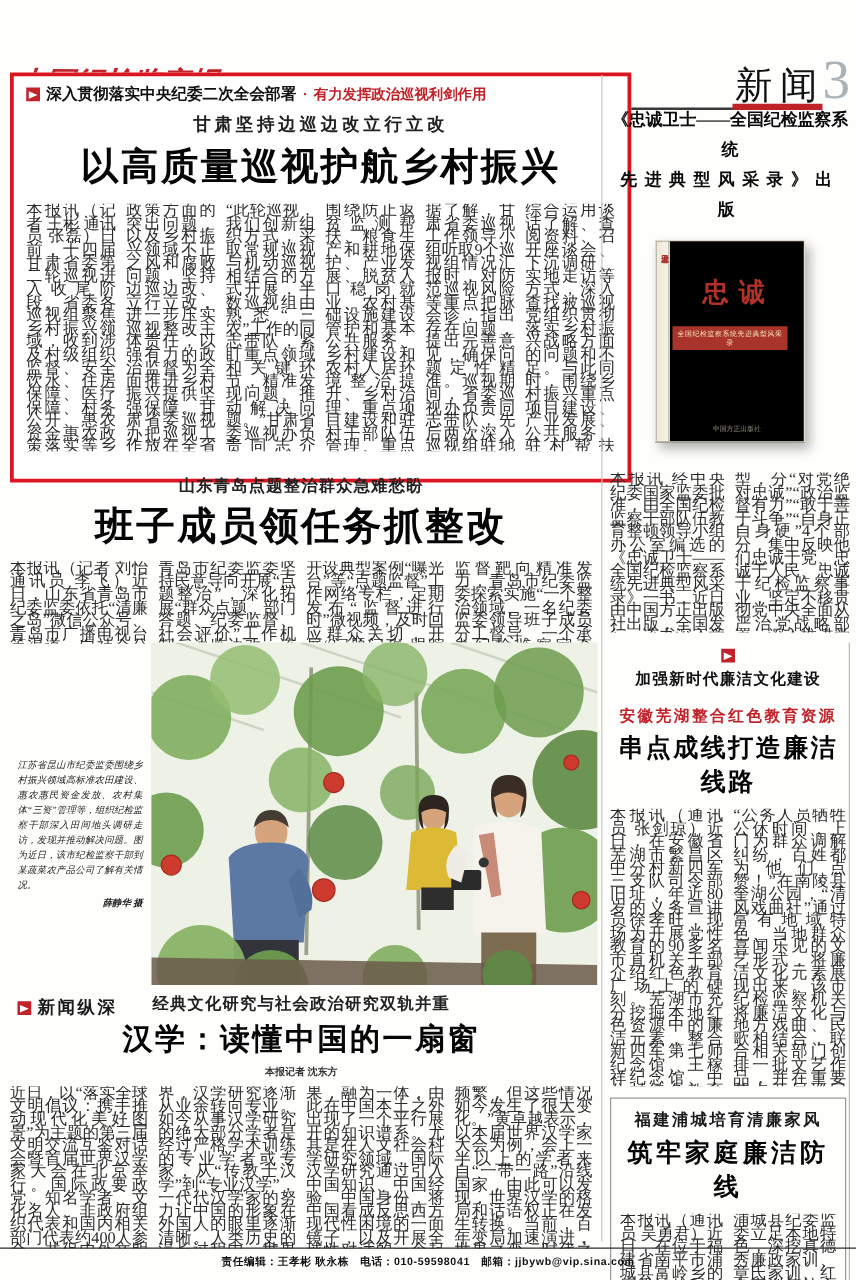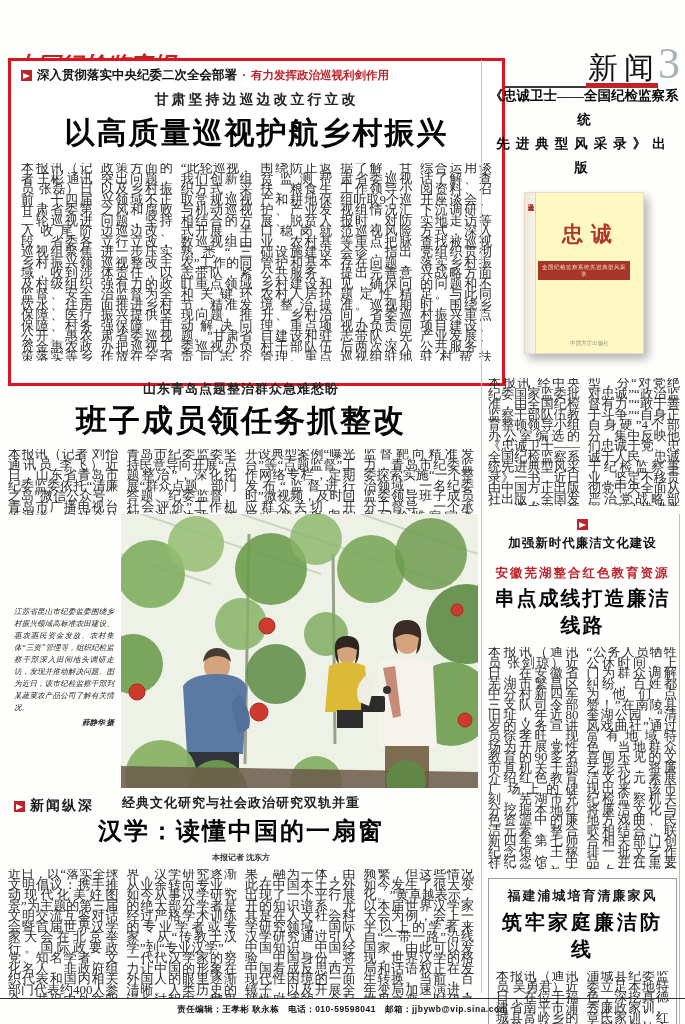--- a/index.html
+++ b/index.html
@@ -47,21 +47,21 @@
   .hx-kicker{text-align:center;font-size:13px;font-weight:bold;letter-spacing:1px;color:#222;}
   .hx-headline{text-align:center;font-size:24px;font-weight:900;letter-spacing:2px;margin-top:3px;color:#050505;font-family:"Liberation Sans",sans-serif;}
   .hx-byline{text-align:center;font-size:8px;font-weight:bold;margin-top:5px;color:#333;}
   .hx-body{margin-top:6px;height:130px;}
   
   .vdiv{position:absolute;left:481px;top:60px;width:1px;height:933px;background:#c8c8c8;}
   
   .rail{position:absolute;left:488px;top:84px;width:192px;}
   .bk-headline{font-size:13.5px;font-weight:900;text-align:center;line-height:24px;color:#0a0a0a;}
   .bk-headline .l2{letter-spacing:6px;}
-  .book{position:relative;width:118px;height:160px;margin:12px auto 0 auto;background:#fef9c3;
+  .book{position:relative;width:118px;height:160px;margin:12px auto 0 auto;background:#000000;
         box-shadow:4px 5px 9px rgba(0,0,0,.3);border:1px solid #e2dcc9;}
   .book-spine{position:absolute;left:0;top:0;bottom:0;width:11px;background:linear-gradient(90deg,#eee7d6,#f7f3e8);
               border-right:1px solid #ddd5c0;writing-mode:vertical-rl;font-size:6px;color:#a8342c;
               padding-top:6px;box-sizing:border-box;text-align:left;font-weight:bold;}
   .book-title{margin-top:26px;text-align:center;color:#b03228;font-weight:900;font-size:21px;line-height:30px;letter-spacing:8px;padding-left:14px;}
   .book-banner{margin:12px auto 0 auto;width:88px;background:#a8342c;color:#f3e3b8;font-size:5.5px;
                text-align:center;padding:2.5px 2px;letter-spacing:0.5px;}
   .book-pub{position:absolute;bottom:6px;left:11px;right:0;text-align:center;font-size:5.5px;color:#938f7e;}
   .bk-body{margin-top:24px;height:128px;}
   

